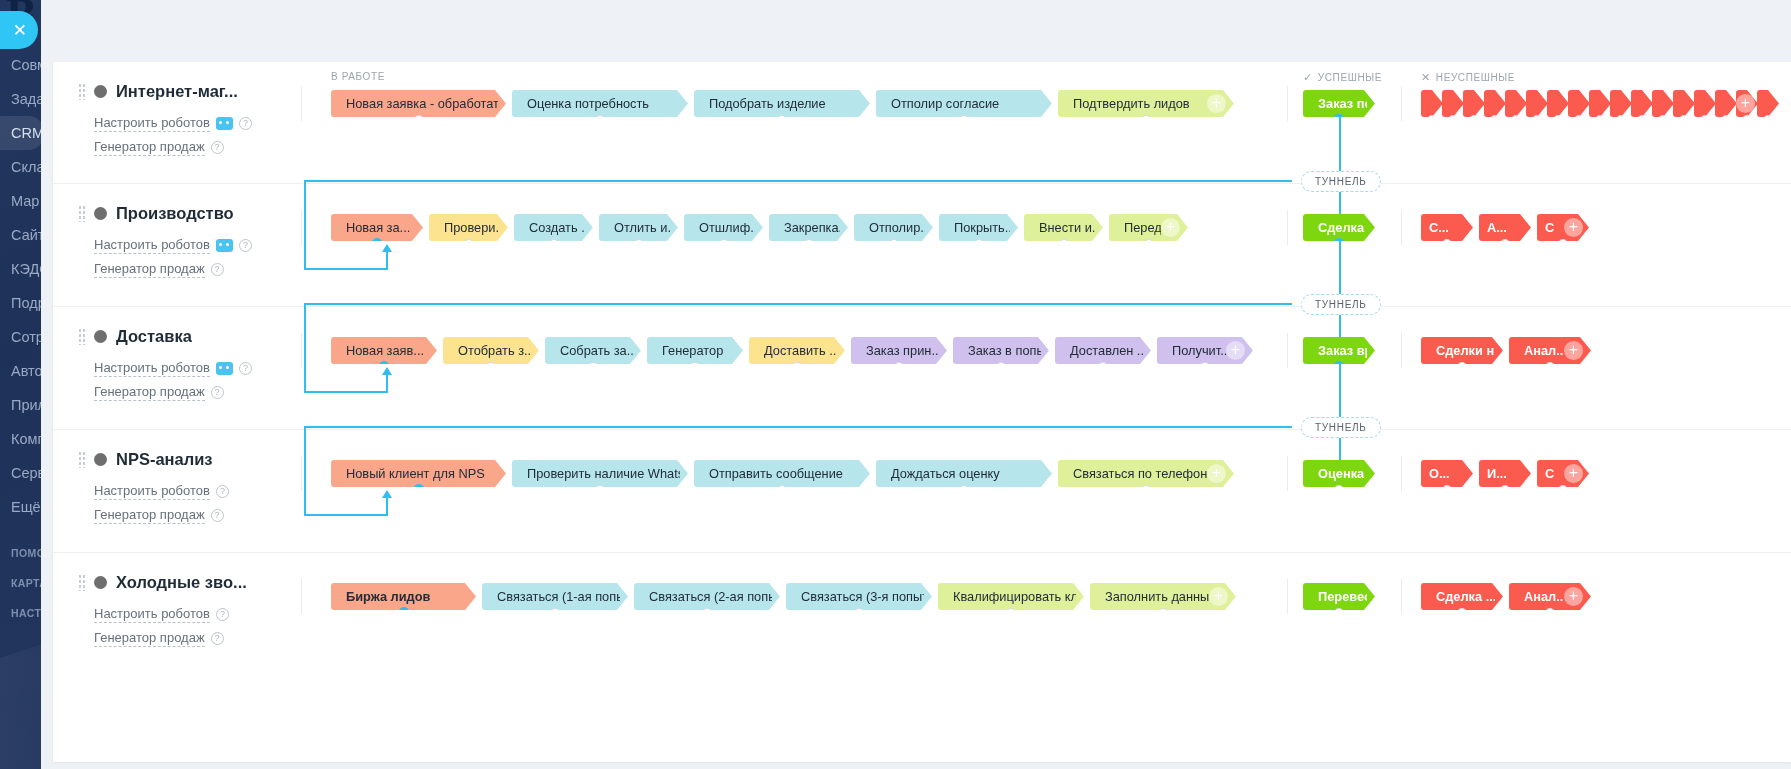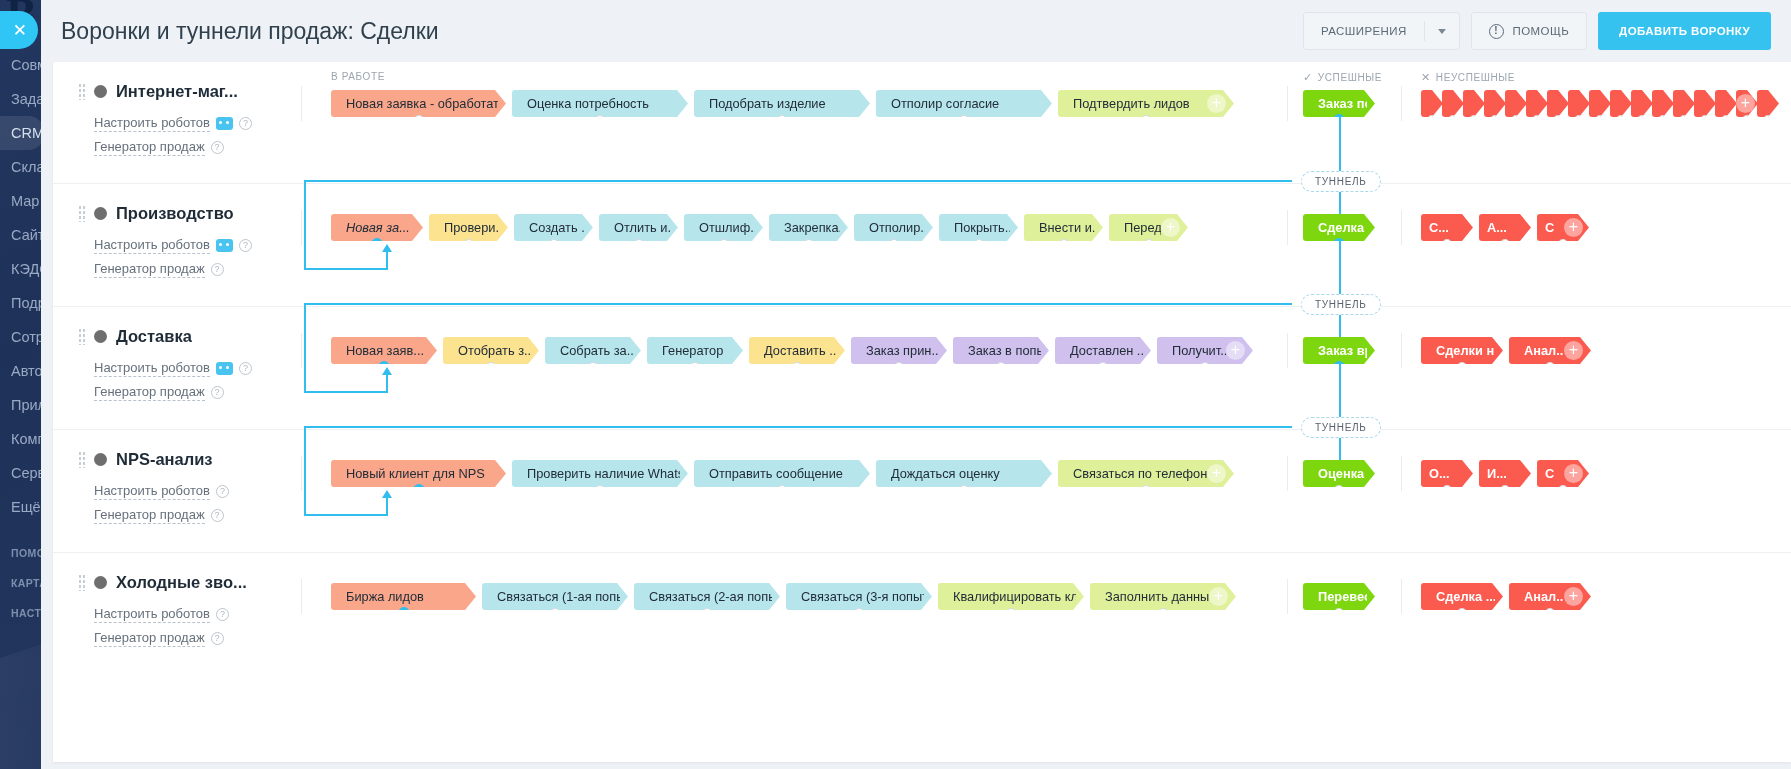--- a/index.html
+++ b/index.html
@@ -296,40 +296,20 @@
         <div class="nav-sep"></div>
         <div class="nav-item small">ПОМОЩ</div>
         <div class="nav-item small">КАРТА</div>
         <div class="nav-item small">НАСТР</div>
       </div>
     <div class="sheen"></div>
   </div>
 
   <div class="page">
 
-    <div class="topbar">
-      <div class="page-title">Воронки и туннели продаж: Сделки</div>
-      <div class="topbar-actions">
-
-        <div class="btn btn-outline btn-split">
-          <span class="lbl">РАСШИРЕНИЯ</span>
-          <span class="div"></span>
-          <span class="caret">
-              <span class="caret-glyph"></span>
-            </span>
-        </div>
-
-        <div class="btn btn-outline btn-help">
-          <span class="help-circle">!</span>
-          <span>ПОМОЩЬ</span>
-        </div>
-
-        <div class="btn btn-primary">ДОБАВИТЬ ВОРОНКУ</div>
-      </div>
-    </div>
 
     <div class="card" id="funnels-card">
         <div class="funnel-row" style="height: 122px;">
           <div class="meta">
             <div class="meta-title-line">
               <span class="drag-dots"></span>
               <span class="funnel-dot"></span>
               <span class="funnel-name">Интернет-маг...</span>
             </div>
             <div class="meta-links">
@@ -461,21 +441,21 @@
                 <span class="txt">Генератор продаж</span>
                 <span class="q-icon">?</span>
               </div>
             </div>
           </div>
           <div class="stage-area">
             <div class="vsep" style="left: 0px; top: 26px; height: 35px;"></div>
             <div class="vsep" style="left: 986px; top: 26px; height: 35px;"></div>
             <div class="vsep" style="left: 1100px; top: 26px; height: 35px;"></div>
             <div class="stages" style="left: 30px; top: 30px;">
-              <div class="stage c-salmon" style="width: 92px; font-style: italic;">
+              <div class="stage c-salmon" style="width: 92px;">
                 <span style="overflow: hidden; text-overflow: clip; white-space: nowrap;">Новая за...</span>
                 <span class="counter active"></span>
               </div>
               <div class="stage c-yellow" style="width: 79px;">
                 <span style="overflow: hidden; text-overflow: clip; white-space: nowrap;">Провери...</span>
                 <span class="counter"></span>
               </div>
               <div class="stage c-cyan" style="width: 79px;">
                 <span style="overflow: hidden; text-overflow: clip; white-space: nowrap;">Создать ...</span>
                 <span class="counter"></span>
@@ -715,21 +695,21 @@
                 <span class="q-icon">?</span>
               </div>
             </div>
           </div>
           <div class="stage-area">
             <div class="vsep" style="left: 0px; top: 26px; height: 35px;"></div>
             <div class="vsep" style="left: 986px; top: 26px; height: 35px;"></div>
             <div class="vsep" style="left: 1100px; top: 26px; height: 35px;"></div>
             <div class="stages" style="left: 30px; top: 30px;">
               <div class="stage c-salmon" style="width: 145px;">
-                <span style="overflow: hidden; text-overflow: clip; white-space: nowrap;">Биржа лидов</span>
+                <span style="overflow: hidden; text-overflow: clip; white-space: nowrap; font-weight: bold;">Биржа лидов</span>
                 <span class="counter active"></span>
               </div>
               <div class="stage c-cyan" style="width: 146px;">
                 <span style="overflow: hidden; text-overflow: clip; white-space: nowrap;">Связаться (1-ая попы...</span>
                 <span class="counter"></span>
               </div>
               <div class="stage c-cyan" style="width: 146px;">
                 <span style="overflow: hidden; text-overflow: clip; white-space: nowrap;">Связаться (2-ая попы...</span>
                 <span class="counter"></span>
               </div>

